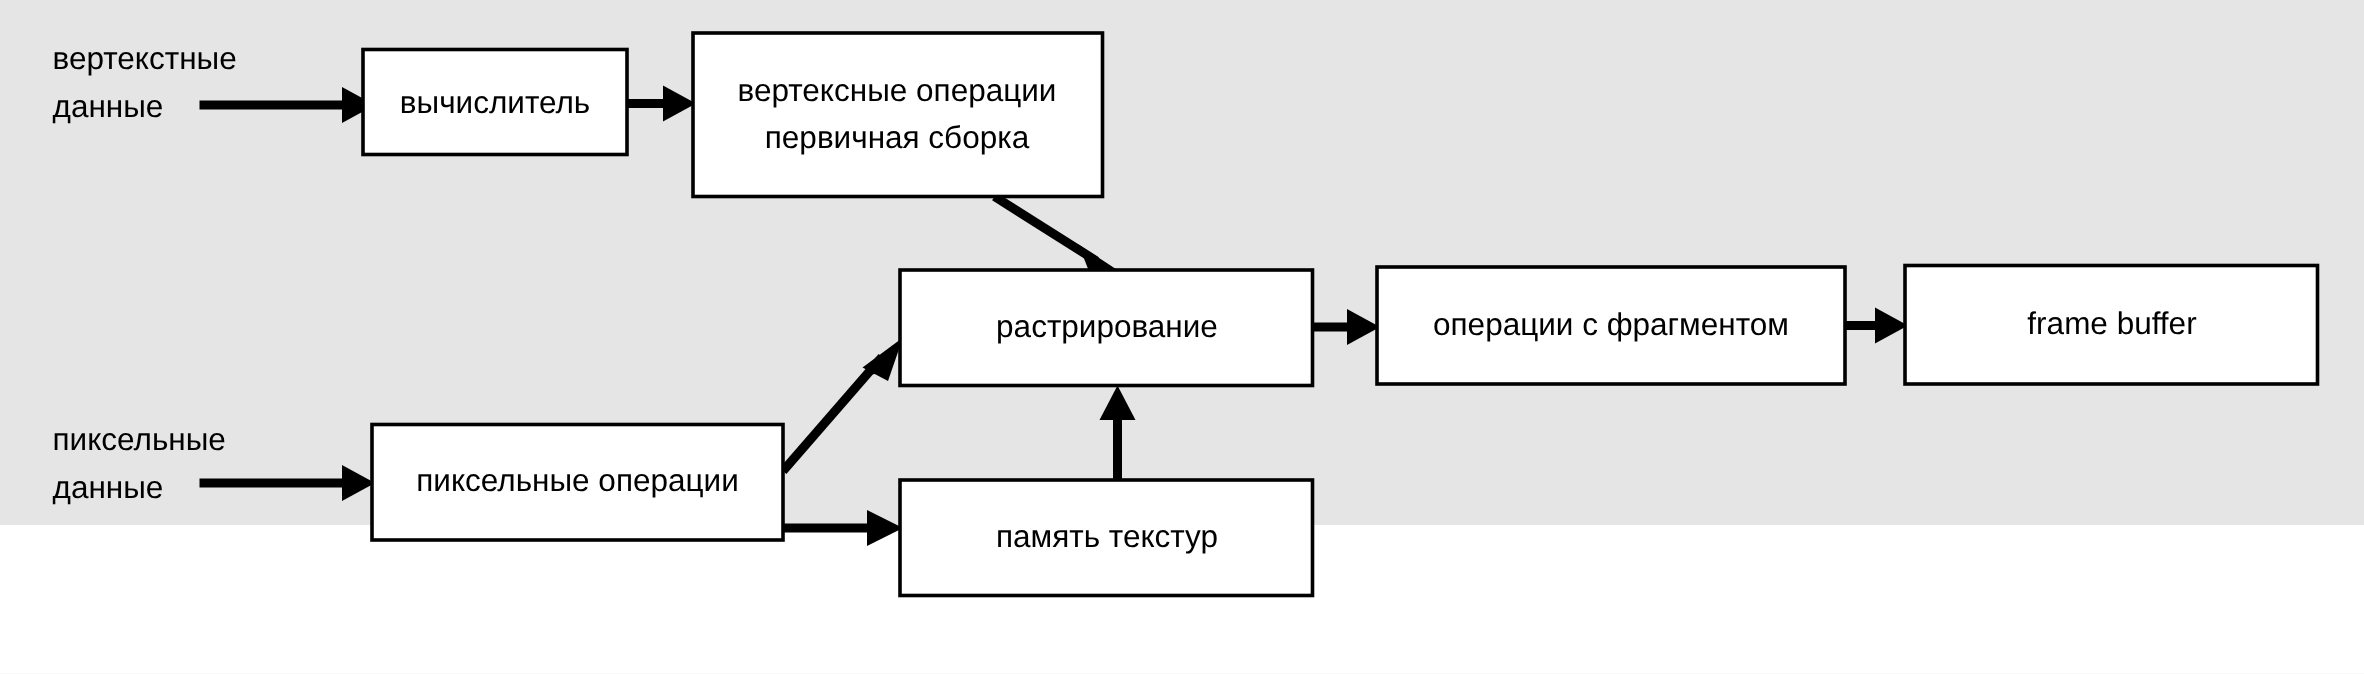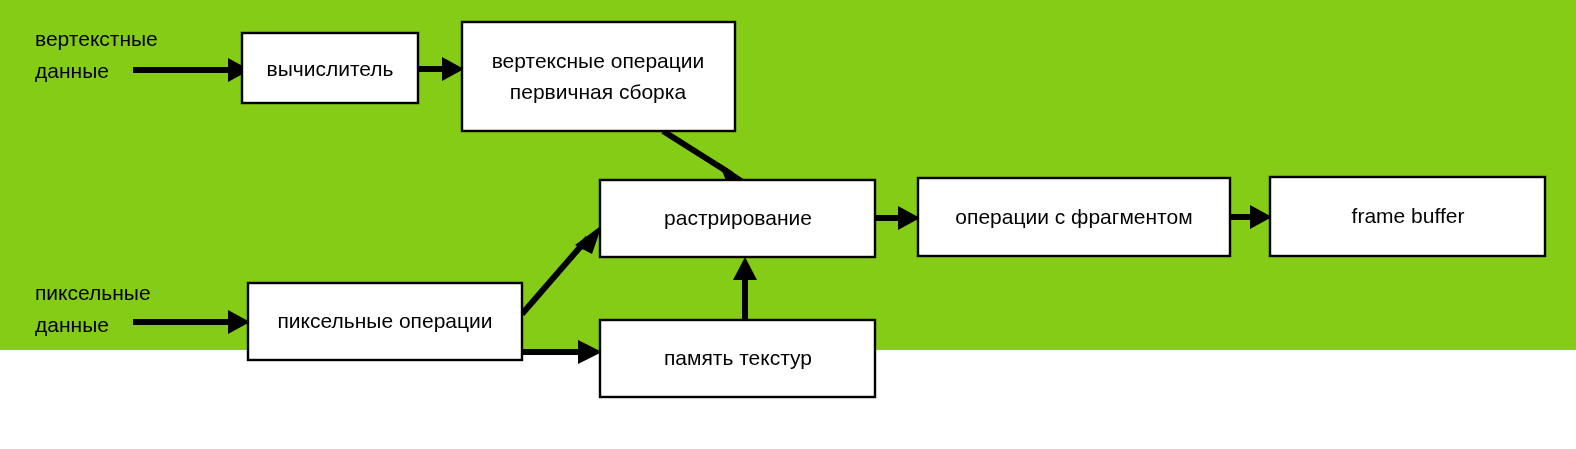--- a/index.html
+++ b/index.html
@@ -10,21 +10,21 @@
   body {
     width: 1576px;
     height: 449px;
     font-family: "Liberation Sans", sans-serif;
     overflow: hidden;
   }
   #diagram-root {
     position: relative;
     width: 1576px;
     height: 350px;
-    background: #84cc16;
+    background: #e5e5e5;
   }
   svg.diagram {
     display: block;
     width: 1576px;
     height: 449px;
   }
   .node-box {
     fill: #ffffff;
     stroke: #000000;
     stroke-width: 2.4;

